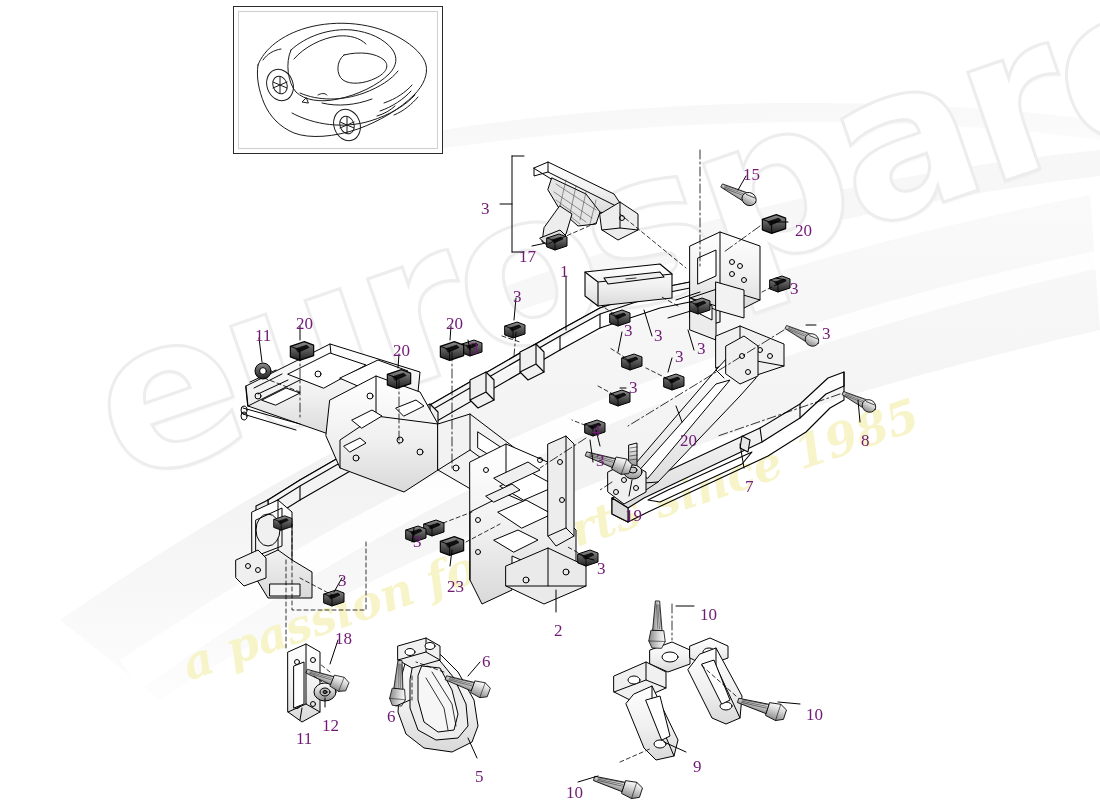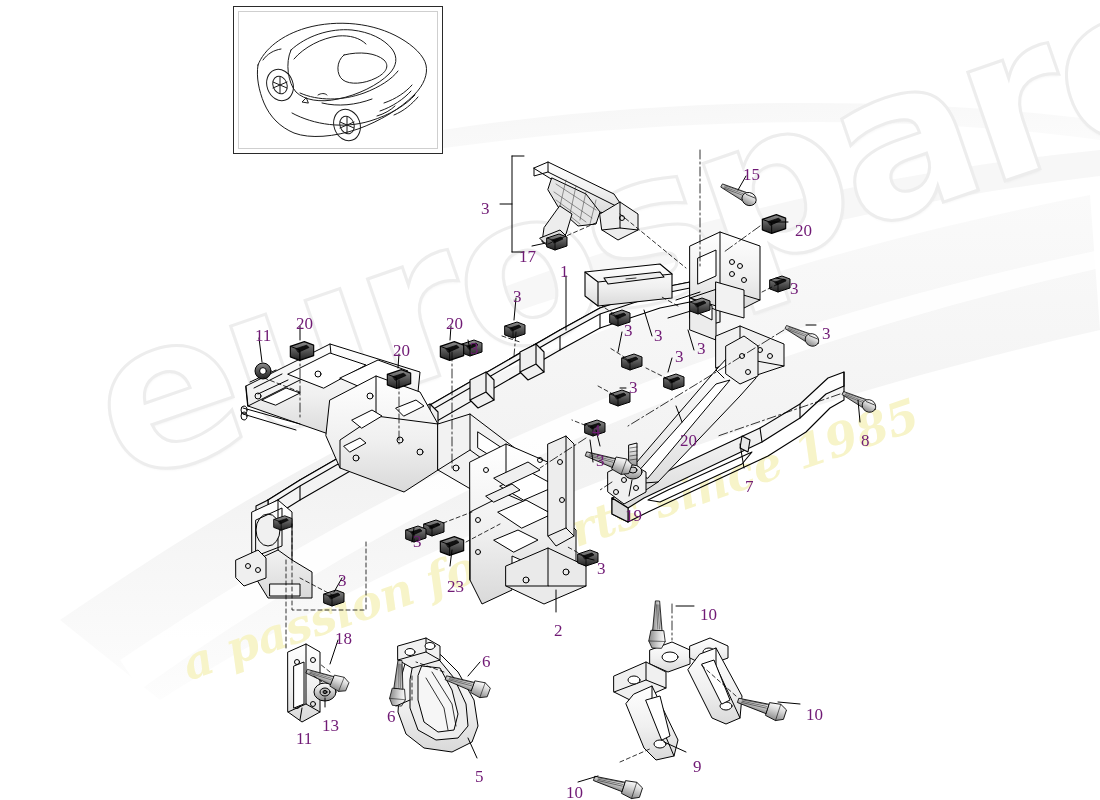--- a/index.html
+++ b/index.html
@@ -590,21 +590,21 @@
       <div class="cal" style="left: 482px; top: 653px;">6</div>
       <div class="cal" style="left: 387px; top: 708px;">6</div>
       <div class="cal" style="left: 745px; top: 478px;">7</div>
       <div class="cal" style="left: 861px; top: 432px;">8</div>
       <div class="cal" style="left: 693px; top: 758px;">9</div>
       <div class="cal" style="left: 700px; top: 606px;">10</div>
       <div class="cal" style="left: 806px; top: 706px;">10</div>
       <div class="cal" style="left: 566px; top: 784px;">10</div>
       <div class="cal" style="left: 296px; top: 730px; text-align: center;">11</div>
       <div class="cal" style="left: 335px; top: 630px;">18</div>
-      <div class="cal" style="left: 322px; top: 717px;">13</div>
+      <div class="cal" style="left: 322px; top: 717px;">12</div>
       <div class="cal" style="left: 481px; top: 200px;">3</div>
       <div class="cal" style="left: 743px; top: 166px;">15</div>
       <div class="cal" style="left: 255px; top: 327px;">11</div>
       <div class="cal" style="left: 519px; top: 248px; text-align: center;">17</div>
       <div class="cal" style="left: 680px; top: 432px;">20</div>
       <div class="cal" style="left: 625px; top: 507px;">19</div>
       <div class="cal" style="left: 296px; top: 315px;">20</div>
       <div class="cal" style="left: 393px; top: 342px;">20</div>
       <div class="cal" style="left: 446px; top: 315px;">20</div>
       <div class="cal" style="left: 795px; top: 222px;">20</div>

